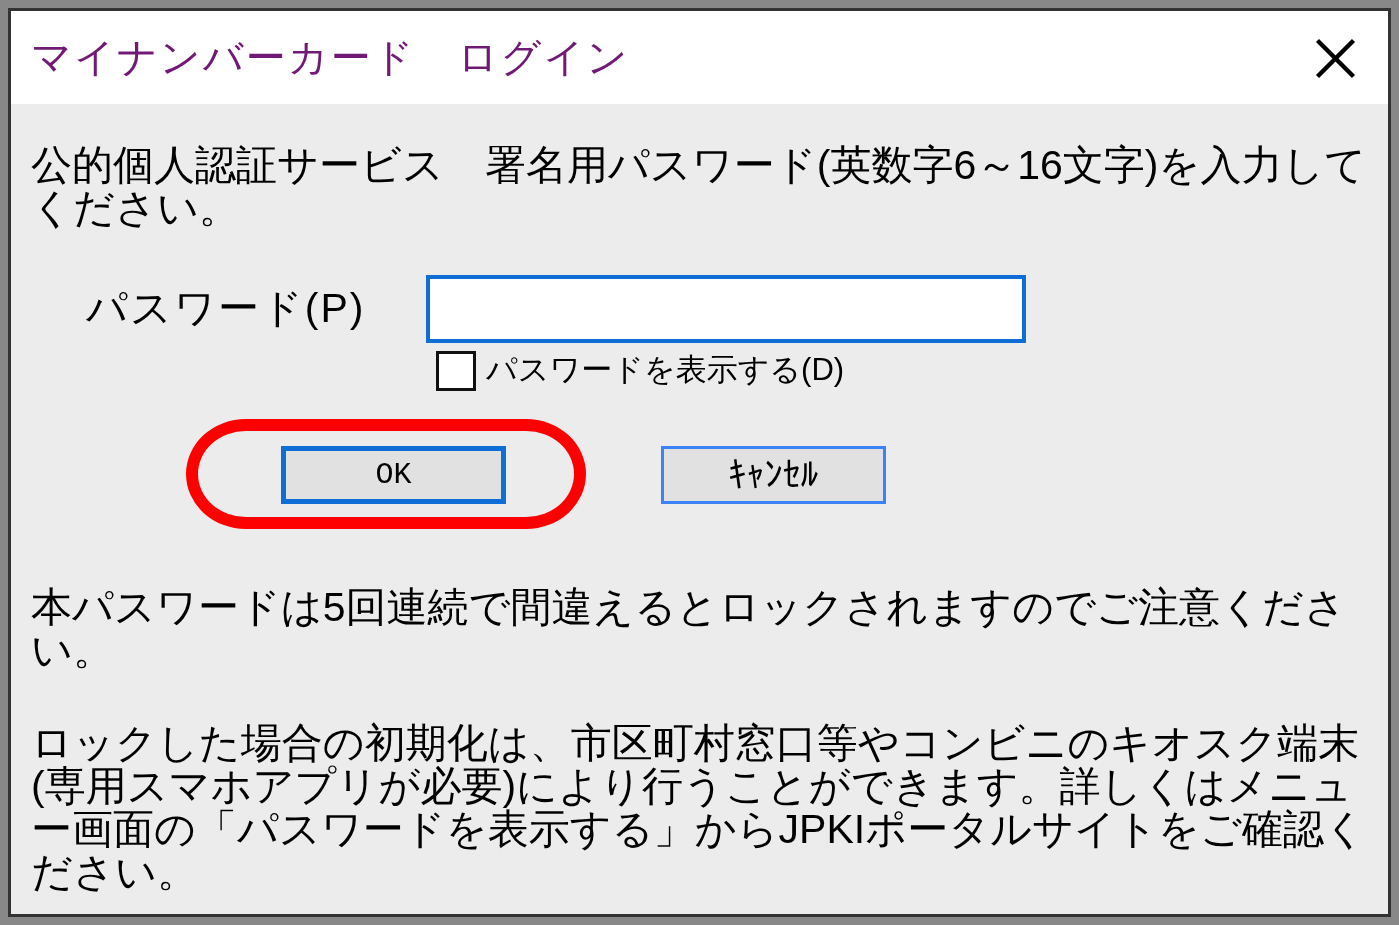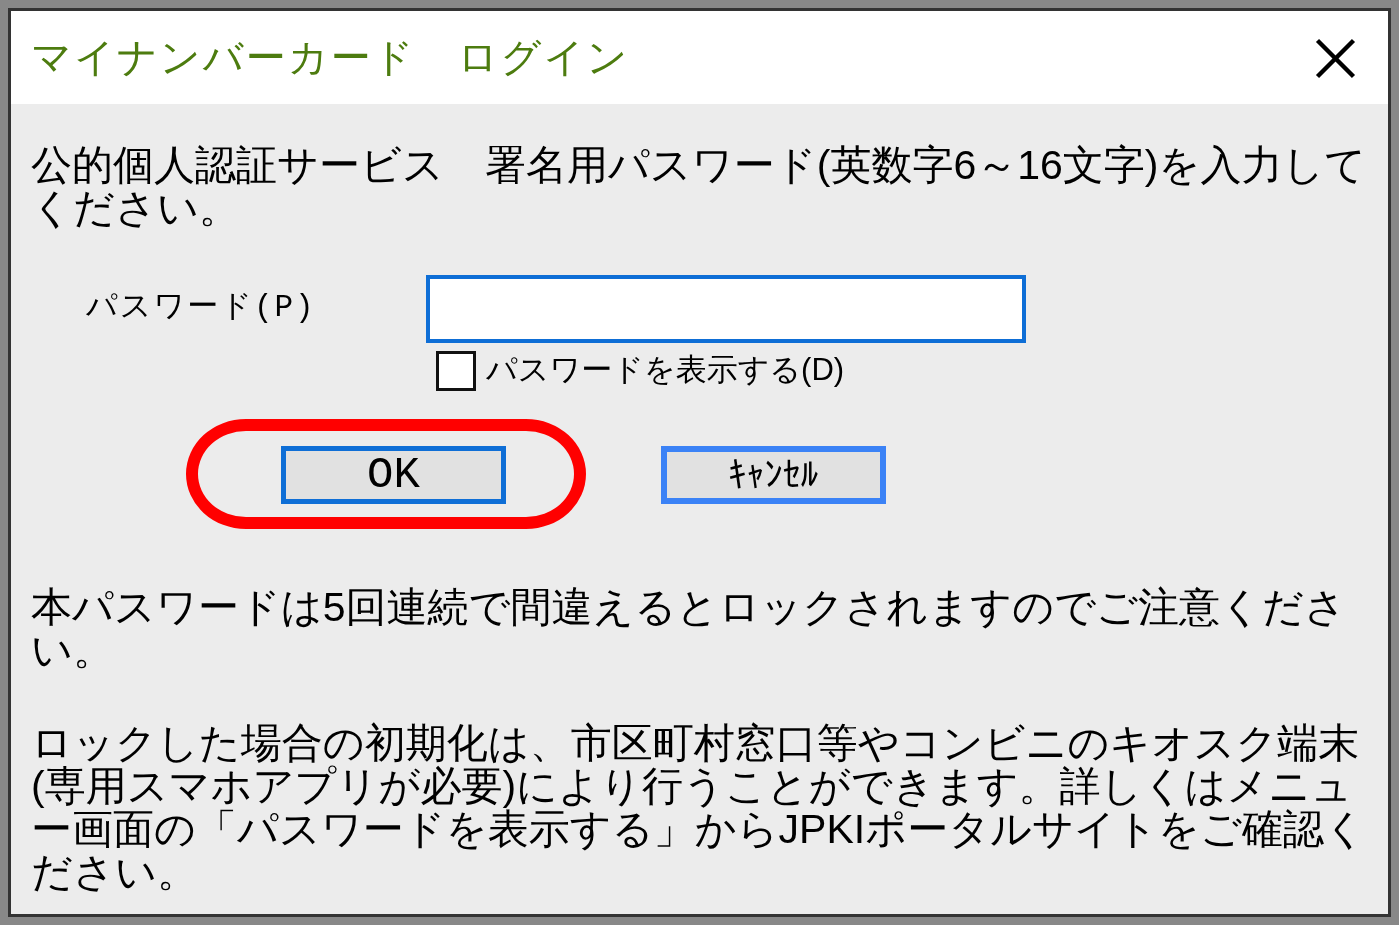--- a/index.html
+++ b/index.html
@@ -24,21 +24,21 @@
     .titlebar {
       height: 95px;
       background: #fff;
       display: flex;
       align-items: center;
       padding: 0 20px 0 20px;
       position: relative;
     }
     .title {
       font-size: 40px;
-      color: #4d7c0f;
+      color: #701a75;
       letter-spacing: 2px;
     }
     .close-btn {
       position: absolute;
       right: 25px;
       top: 20px;
       width: 55px;
       height: 55px;
       cursor: pointer;
       display: flex;
@@ -61,23 +61,22 @@
       margin-bottom: 45px;
     }
     .pw-row {
       display: flex;
       align-items: center;
       margin-left: 55px;
       margin-bottom: 8px;
     }
     .pw-label {
       width: 340px;
-      font-size: 31px;
+      font-size: 41px;
       letter-spacing: 2px;
-      font-family: Liberation Mono, monospace;
     }
     .pw-input {
       width: 600px;
       height: 68px;
       border: 4px solid #0e6ed6;
       background: #fff;
       font-size: 38px;
       padding: 0 8px;
       outline: none;
     }
@@ -112,34 +111,34 @@
       height: 110px;
       border: 12px solid #ff0000;
       border-radius: 60px / 55px;
       pointer-events: none;
     }
     .btn {
       position: absolute;
       height: 58px;
       font-size: 36px;
       font-family: inherit;
-      border: 6px solid #3b82f6;
+      border: 3px solid #3b82f6;
       background: #e1e1e1;
       cursor: pointer;
       display: flex;
       align-items: center;
       justify-content: center;
     }
     .ok-btn {
       left: 250px;
       top: 15px;
       width: 225px;
       border: 5px solid #0e6ed6;
       font-family: "Courier New", monospace;
-      font-size: 44px;
+      font-size: 30px;
     }
     .cancel-btn {
       left: 630px;
       top: 15px;
       width: 225px;
     }
     .warning {
       margin-bottom: 50px;
       line-height: 1.05;
     }

